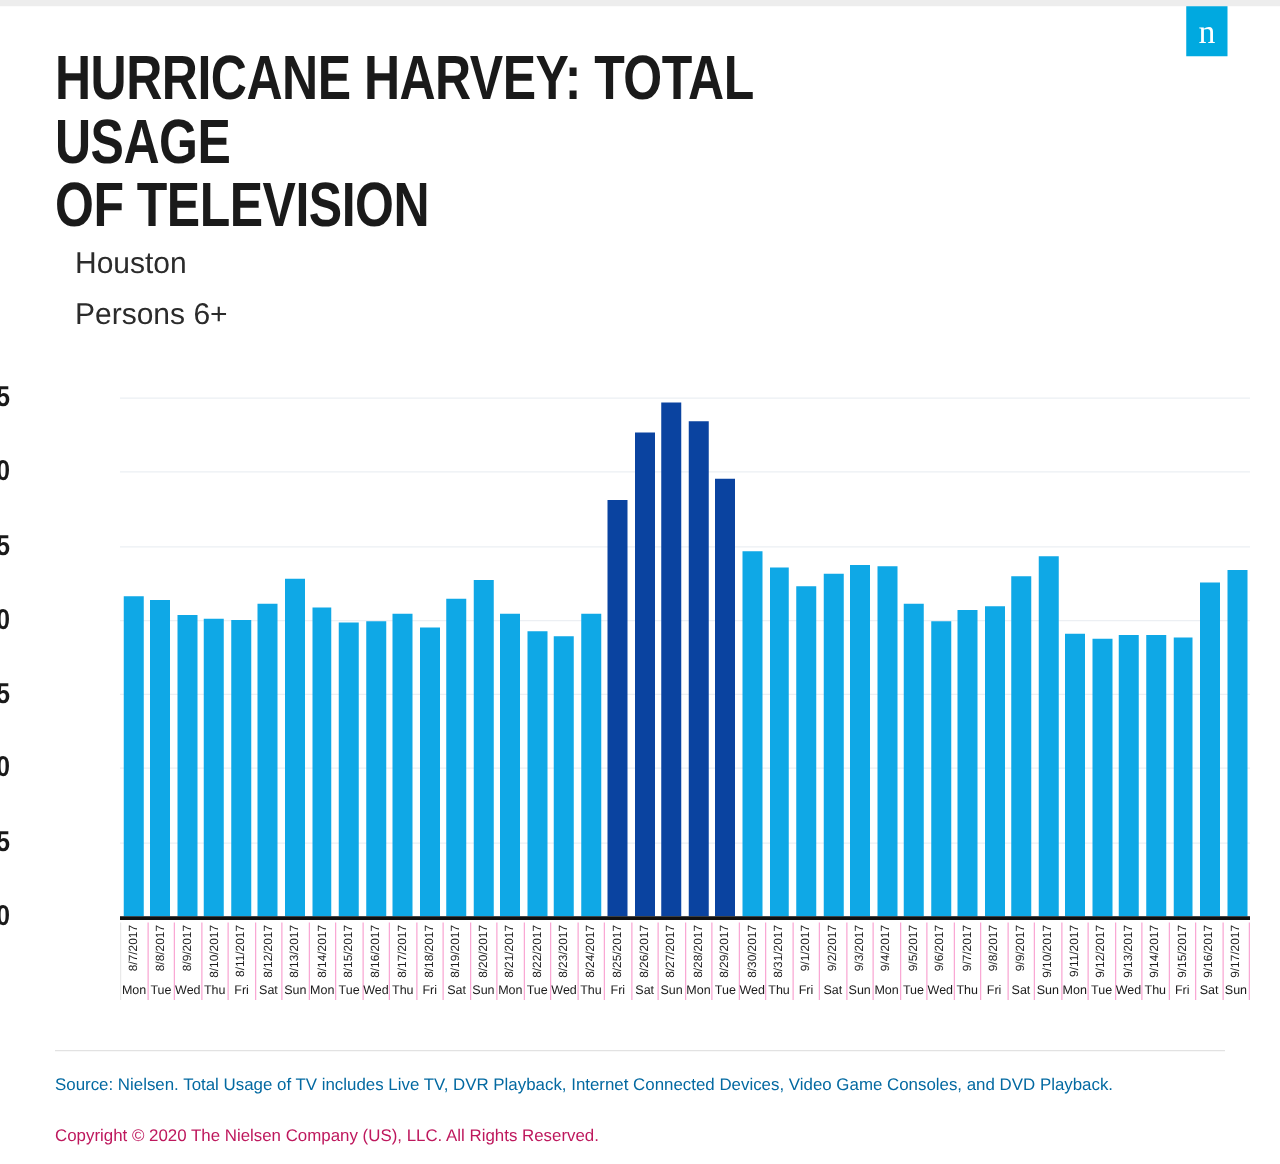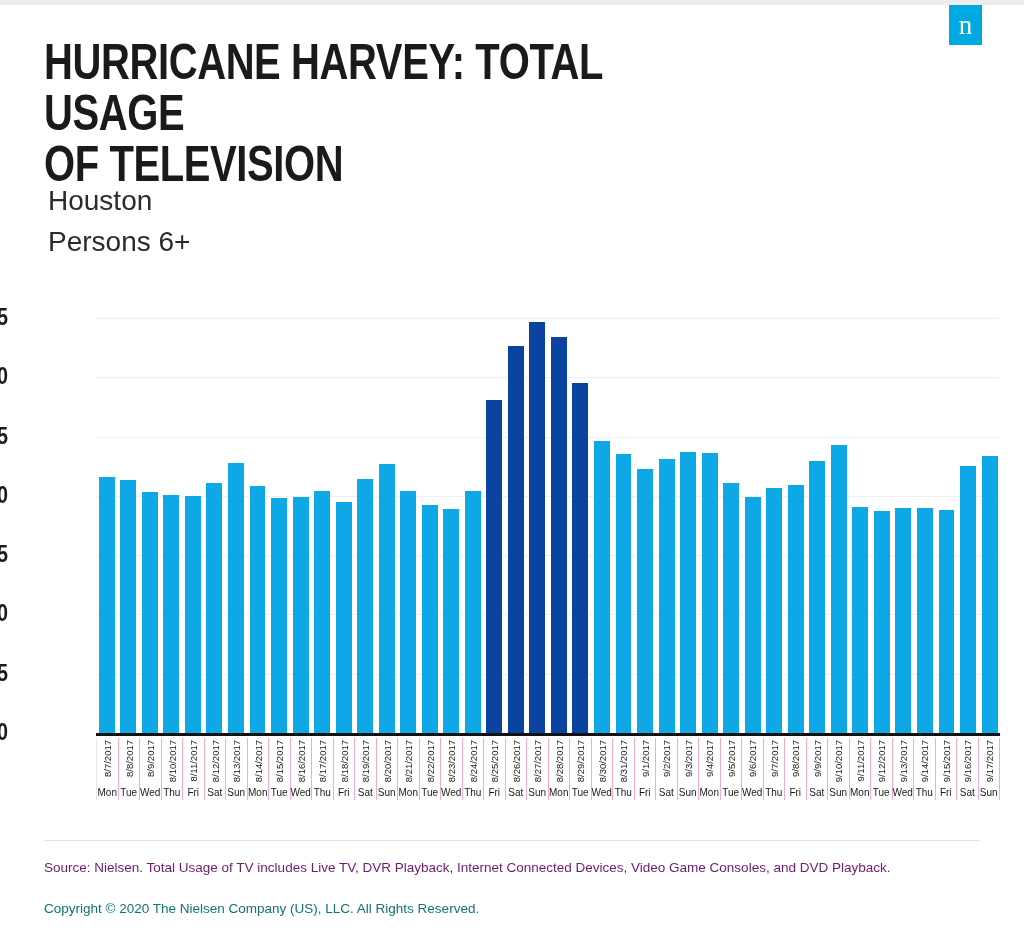--- a/index.html
+++ b/index.html
@@ -48,23 +48,23 @@
     font-size: 50px;
     line-height: 51px;
     letter-spacing: -0.5px;
     color: #1a1a1a;
     margin: 0;
     transform: scaleX(0.80);
     transform-origin: left top;
     white-space: pre-line;
   }
   .subtitle {
-    font-size: 28px;
+    font-size: 24px;
     color: #2b2b2b;
-    margin: 4px;
+    margin: 16px;
     font-weight: 400;
   }
   .sub1 { position: absolute; left: 44px; top: 181px; }
   .sub2 { position: absolute; left: 44px; top: 222px; }
 
   
   .plot-area {
     position: absolute;
     left: 96px;
     top: 318px;
@@ -169,27 +169,27 @@
   .footer-rule {
     position: absolute;
     left: 44px; top: 840px;
     width: 936px; height: 1px;
     background: #e2e2e2;
   }
   .source-note {
     position: absolute;
     left: 44px; top: 860px;
     font-size: 13.5px;
-    color: #701a75;
+    color: #0369a1;
   }
   .copyright {
     position: absolute;
     left: 44px; top: 901px;
     font-size: 13.5px;
-    color: #0f766e;
+    color: #be185d;
   }
 </style>
 </head>
 <body>
 
 <div class="top-band"></div>
 <div class="logo">n</div>
 
 <div class="header">
   <h1 class="chart-title">HURRICANE HARVEY: TOTAL USAGE

